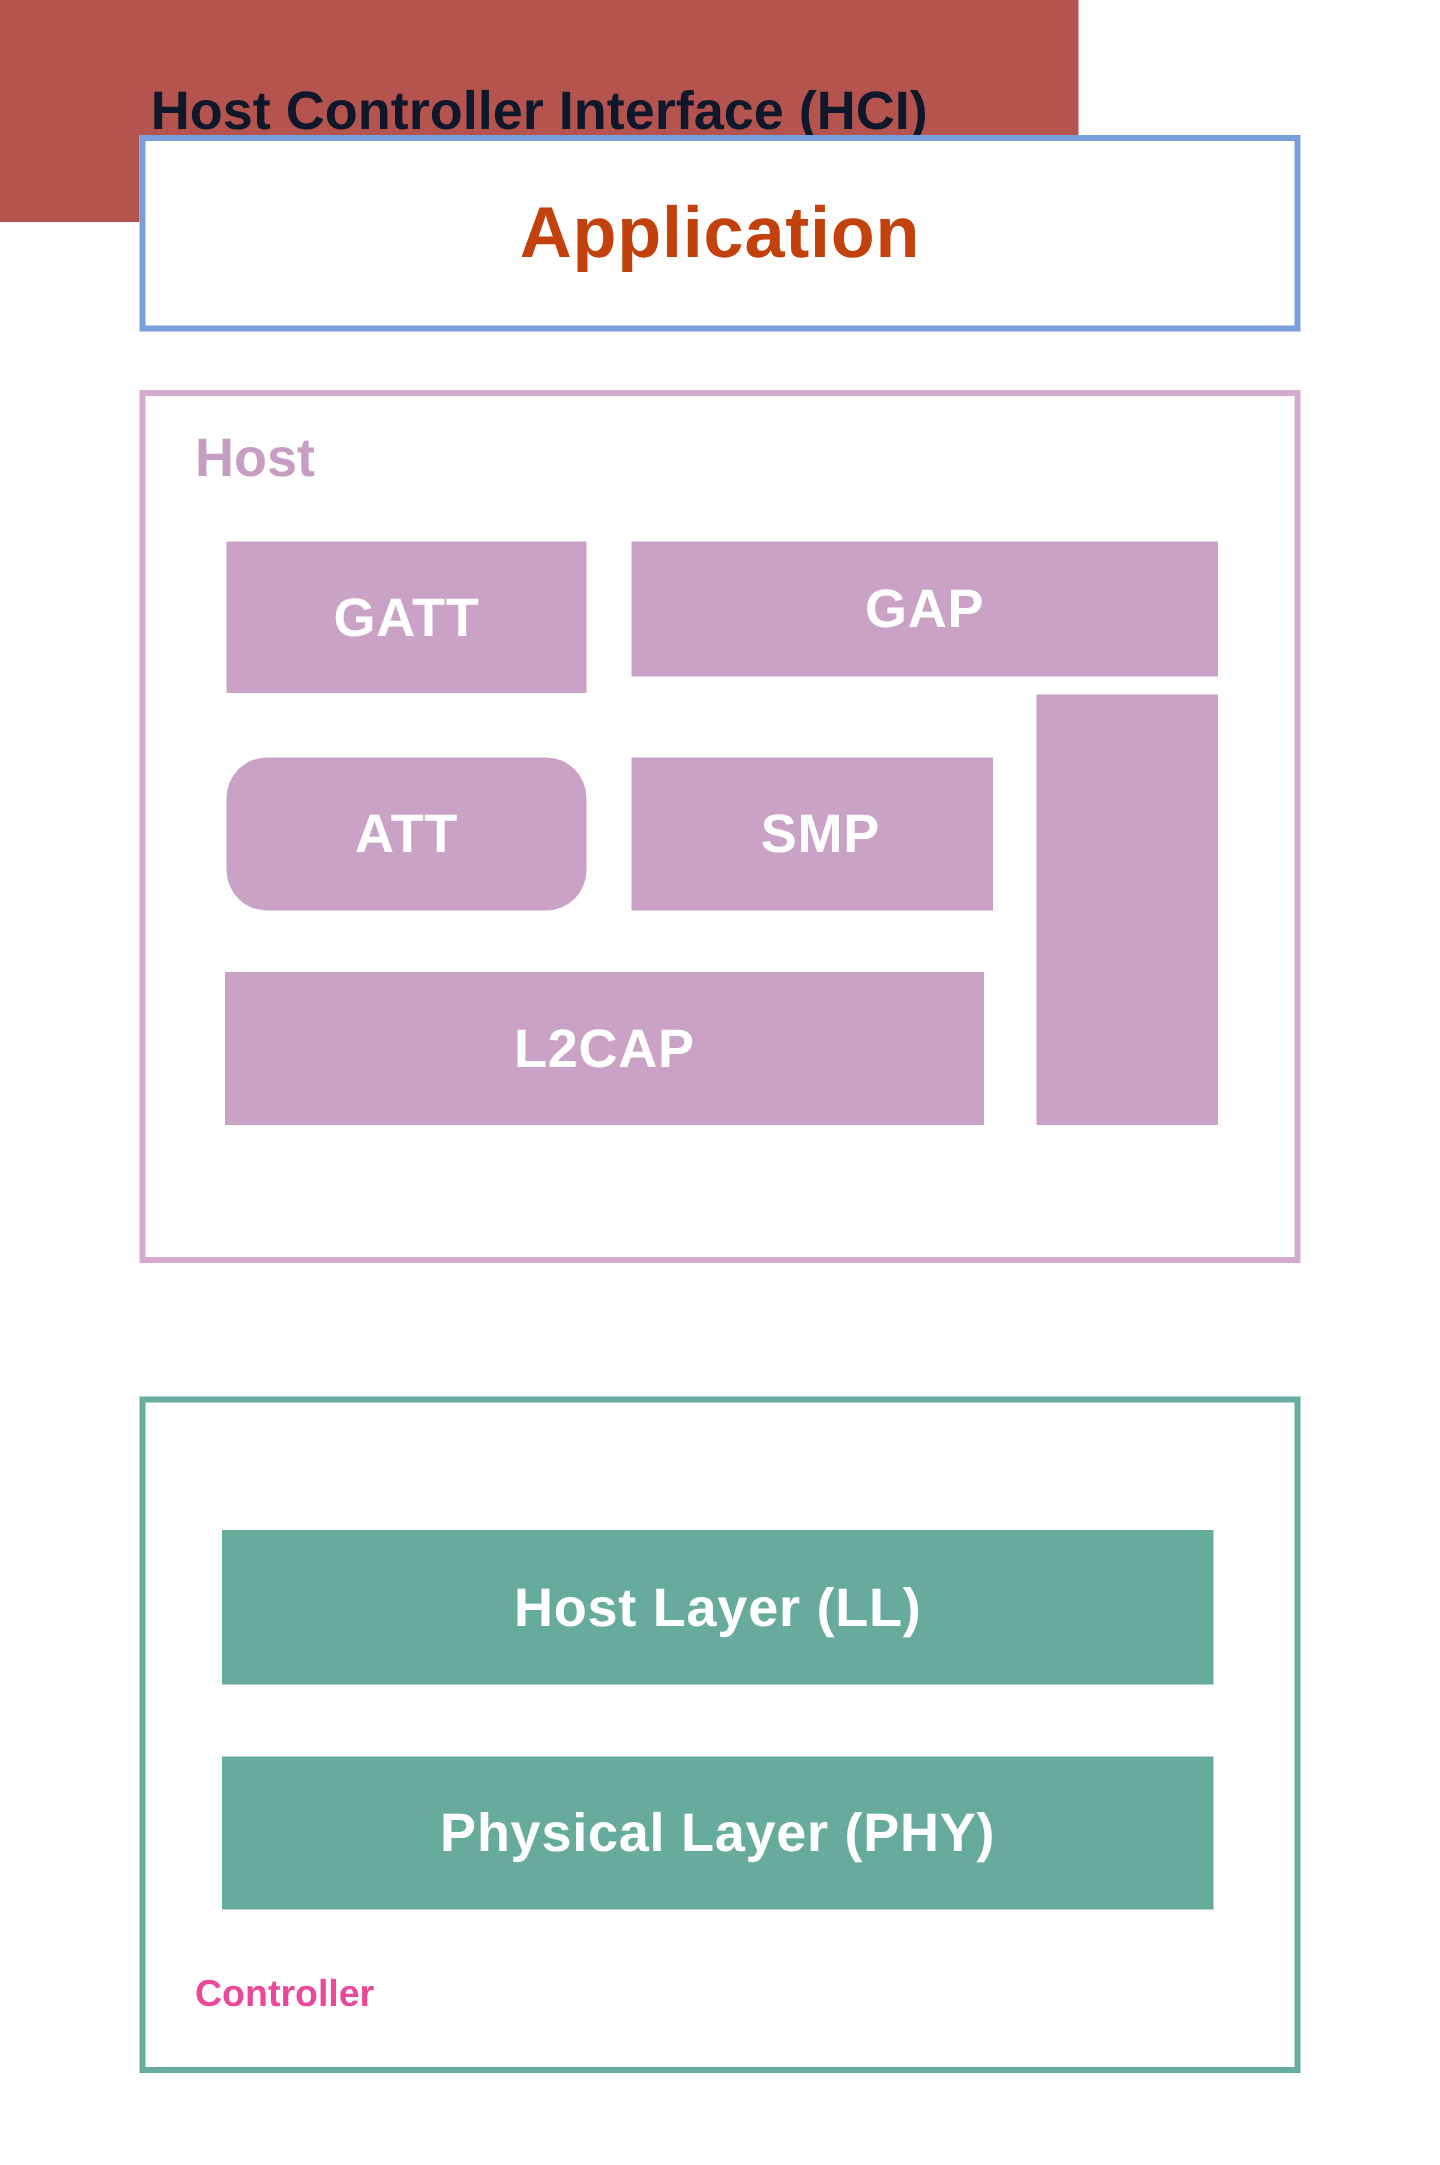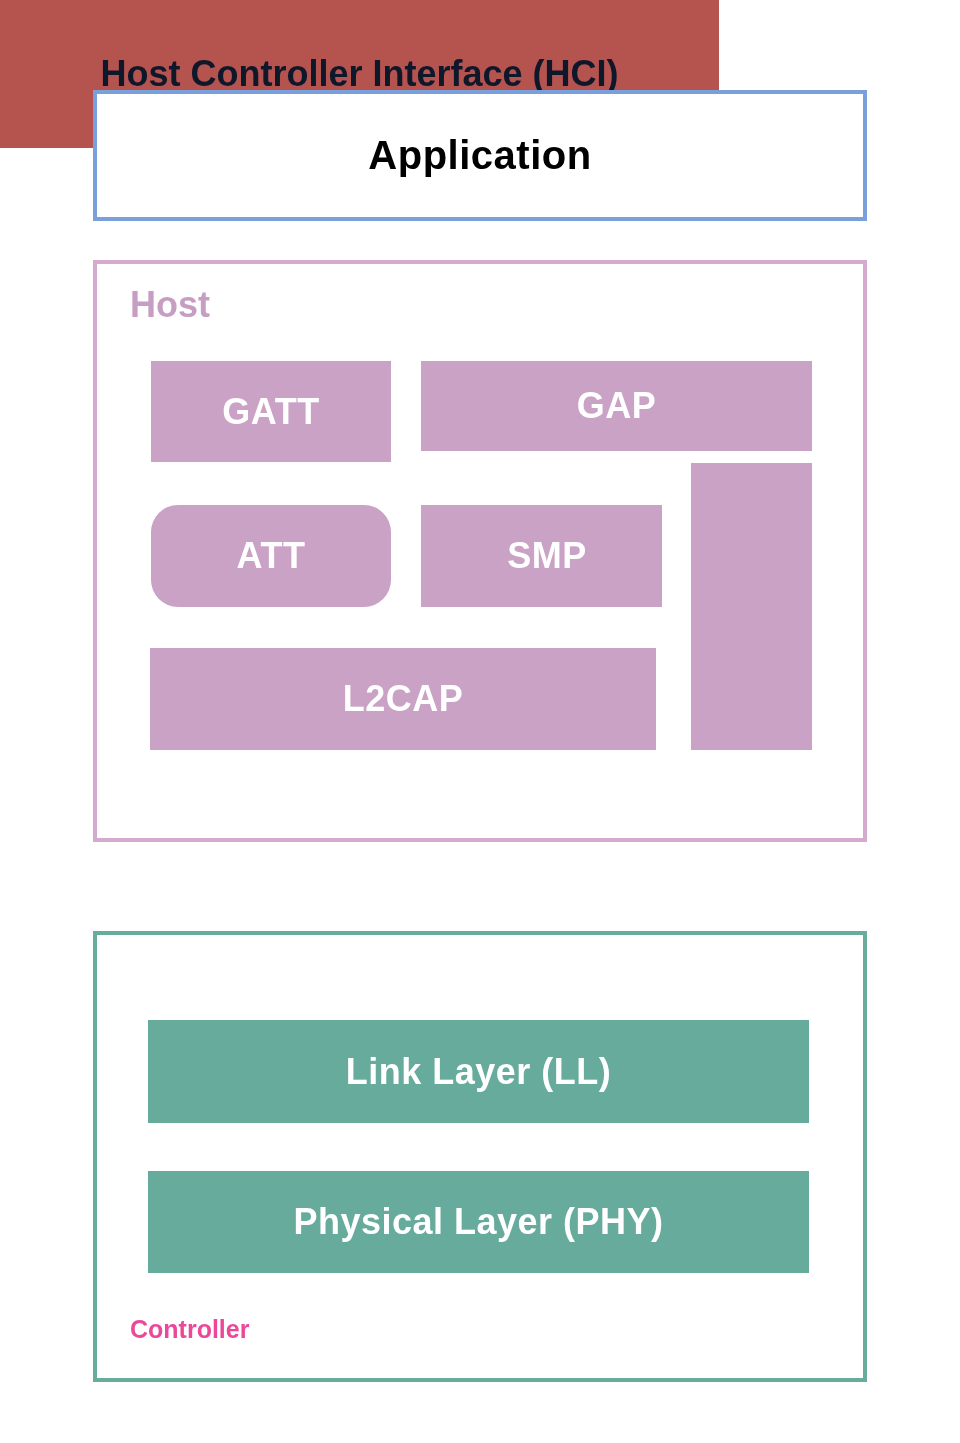--- a/index.html
+++ b/index.html
@@ -18,21 +18,21 @@
   
   .layer-box { position: absolute; background: #ffffff; }
 
   .app-box {
     left: 93px; top: 90px; width: 774px; height: 131px;
     border: 4px solid #7AA0DC;
     display: flex; align-items: center; justify-content: center;
     z-index: 1;
   }
   .app-label {
-    color: #000000; font-size: 40px; font-weight: bold; letter-spacing: 0.5px;
+    color: #c2410c; font-size: 48px; font-weight: bold; letter-spacing: 0.5px;
   }
 
   .host-box {
     left: 93px; top: 260px; width: 774px; height: 582px;
     border: 4px solid #D4AACF;
     z-index: 1;
   }
   .host-label {
     position: absolute; left: 33px; top: 20px;
     color: #C79EC3; font-size: 36px; font-weight: bold;
@@ -116,21 +116,21 @@
       <span>L2CAP</span>
     </div>
   </div>
 
   <div class="hci-box">
     <span>Host Controller Interface (HCI)</span>
   </div>
 
   <div class="layer-box controller-box">
     <div class="block teal link-layer">
-      <span>Link Layer (LL)</span>
+      <span>Host Layer (LL)</span>
     </div>
 
     <div class="block teal physical-layer">
       <span>Physical Layer (PHY)</span>
     </div>
 
     <span class="controller-label">Controller</span>
   </div>
 
 </div>

